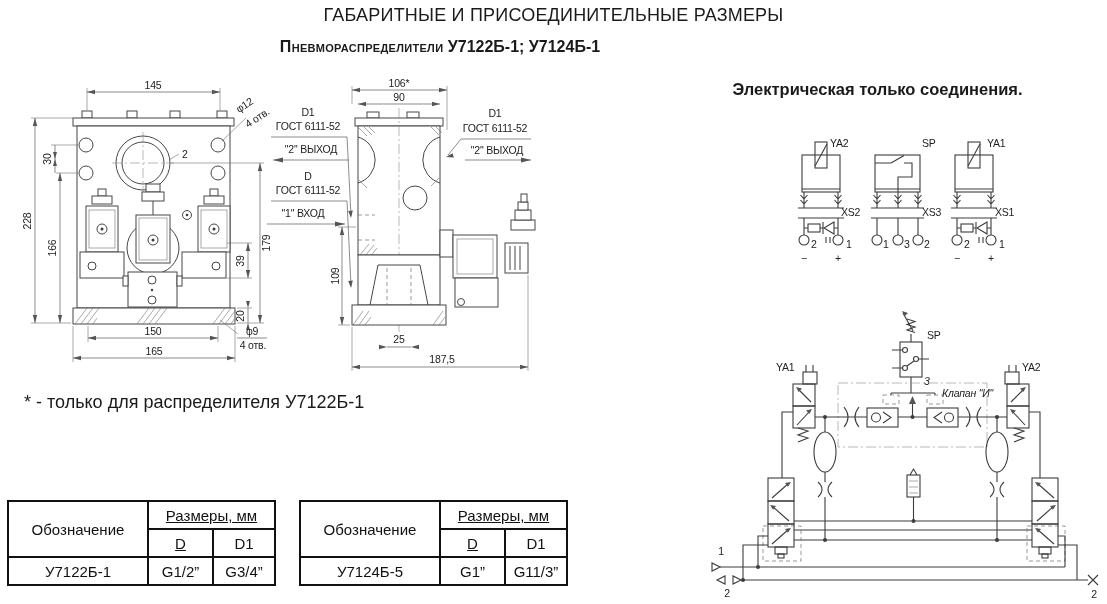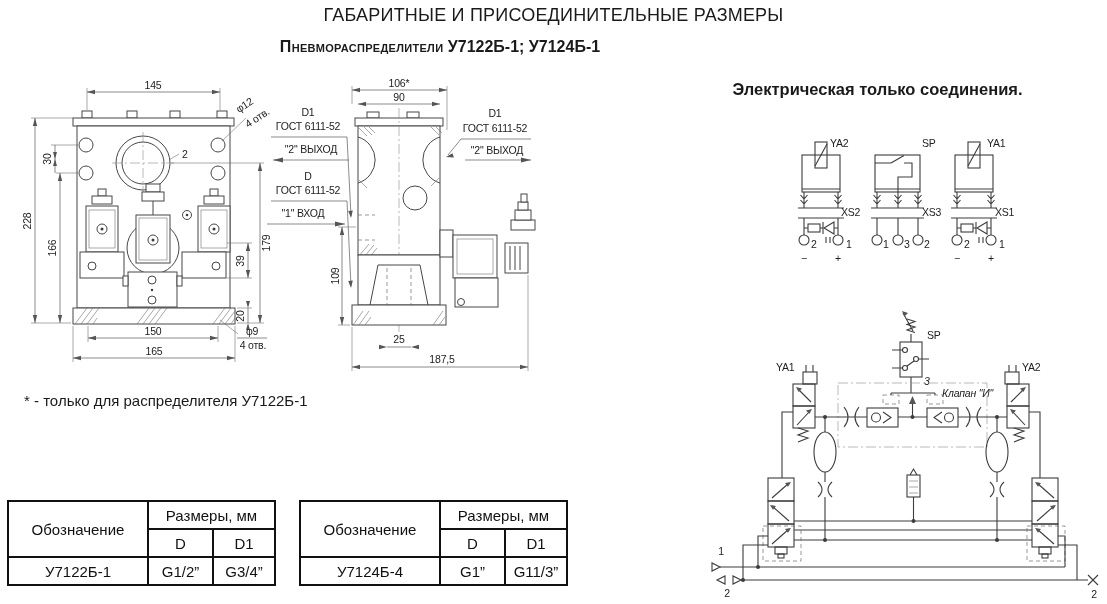--- a/index.html
+++ b/index.html
@@ -5,27 +5,27 @@
   html,body{margin:0;padding:0;background:#fff;}
   #page{position:relative;width:1107px;height:604px;background:#fff;overflow:hidden;
         font-family:"Liberation Sans",sans-serif;color:#1a1a1a;}
   .abs{position:absolute;}
   .main-title{left:0;top:5px;width:1107px;text-align:center;font-size:18px;font-weight:normal;letter-spacing:.2px;}
   .subtitle{left:160px;top:38px;width:560px;text-align:center;font-size:16px;font-weight:bold;}
   .subtitle .sc{font-variant:small-caps;letter-spacing:.3px;margin-top:40px;}
   .section-title{font-size:16.5px;font-weight:bold;text-align:center;}
   .el-title{left:730px;top:80px;width:295px;}
   .pn-title{left:722px;top:283px;width:370px;}
-  .footnote{left:24px;top:392px;font-size:15px;}
+  .footnote{left:24px;top:392px;font-size:18px;}
   svg{position:absolute;overflow:visible;}
   svg text{font-family:"Liberation Sans",sans-serif;fill:#222;font-size:10.5px;letter-spacing:-0.2px;}
   text.it{font-style:italic;}
   .dim-table{position:absolute;border-collapse:collapse;table-layout:fixed;font-size:15px;padding-left:32px;}
   .dim-table td{border:2px solid #111;text-align:center;padding:0;height:26px;background:#fff;color:#111;}
-  .dim-table .c1{width:138px;} .dim-table .c2{width:63px;} .dim-table .c3{width:60px;}
+  .dim-table .c1{width:138px;} .dim-table .c2{width:63px;text-decoration:underline;} .dim-table .c3{width:60px;}
   .t1{left:7px;top:500px;} .t2{left:299px;top:500px;}
   
   .ln{stroke:#474747;stroke-width:1;fill:none;}
   .lt{stroke:#6e6e6e;stroke-width:.6;fill:none;}
   .dm{stroke:#5a5a5a;stroke-width:.7;fill:none;}
   .fw{fill:#fff;stroke:#474747;stroke-width:1;}
   .ah{fill:#555;stroke:none;}
   .dd{stroke:#8a8a8a;stroke-width:.6;fill:none;stroke-dasharray:10 3 2 3;}
   .ds{stroke:#6e6e6e;stroke-width:.7;fill:none;stroke-dasharray:4 3;}
   .sc2{stroke:#3c3c3c;stroke-width:1.1;fill:none;}
@@ -505,20 +505,20 @@
     <tbody>
         <tr>
       <td class="c1" rowspan="2">Обозначение</td>
       <td class="c2" colspan="2">Размеры, мм</td>
     </tr>
     <tr>
       <td class="c2">D</td>
       <td class="c3">D1</td>
     </tr>
     <tr>
-      <td>У7124Б-4</td>
+      <td>У7124Б-5</td>
       <td>G1”</td>
       <td>G11/3”</td>
     </tr>
   </tbody>
     </table>
 
 </div>
 
 </body></html>

